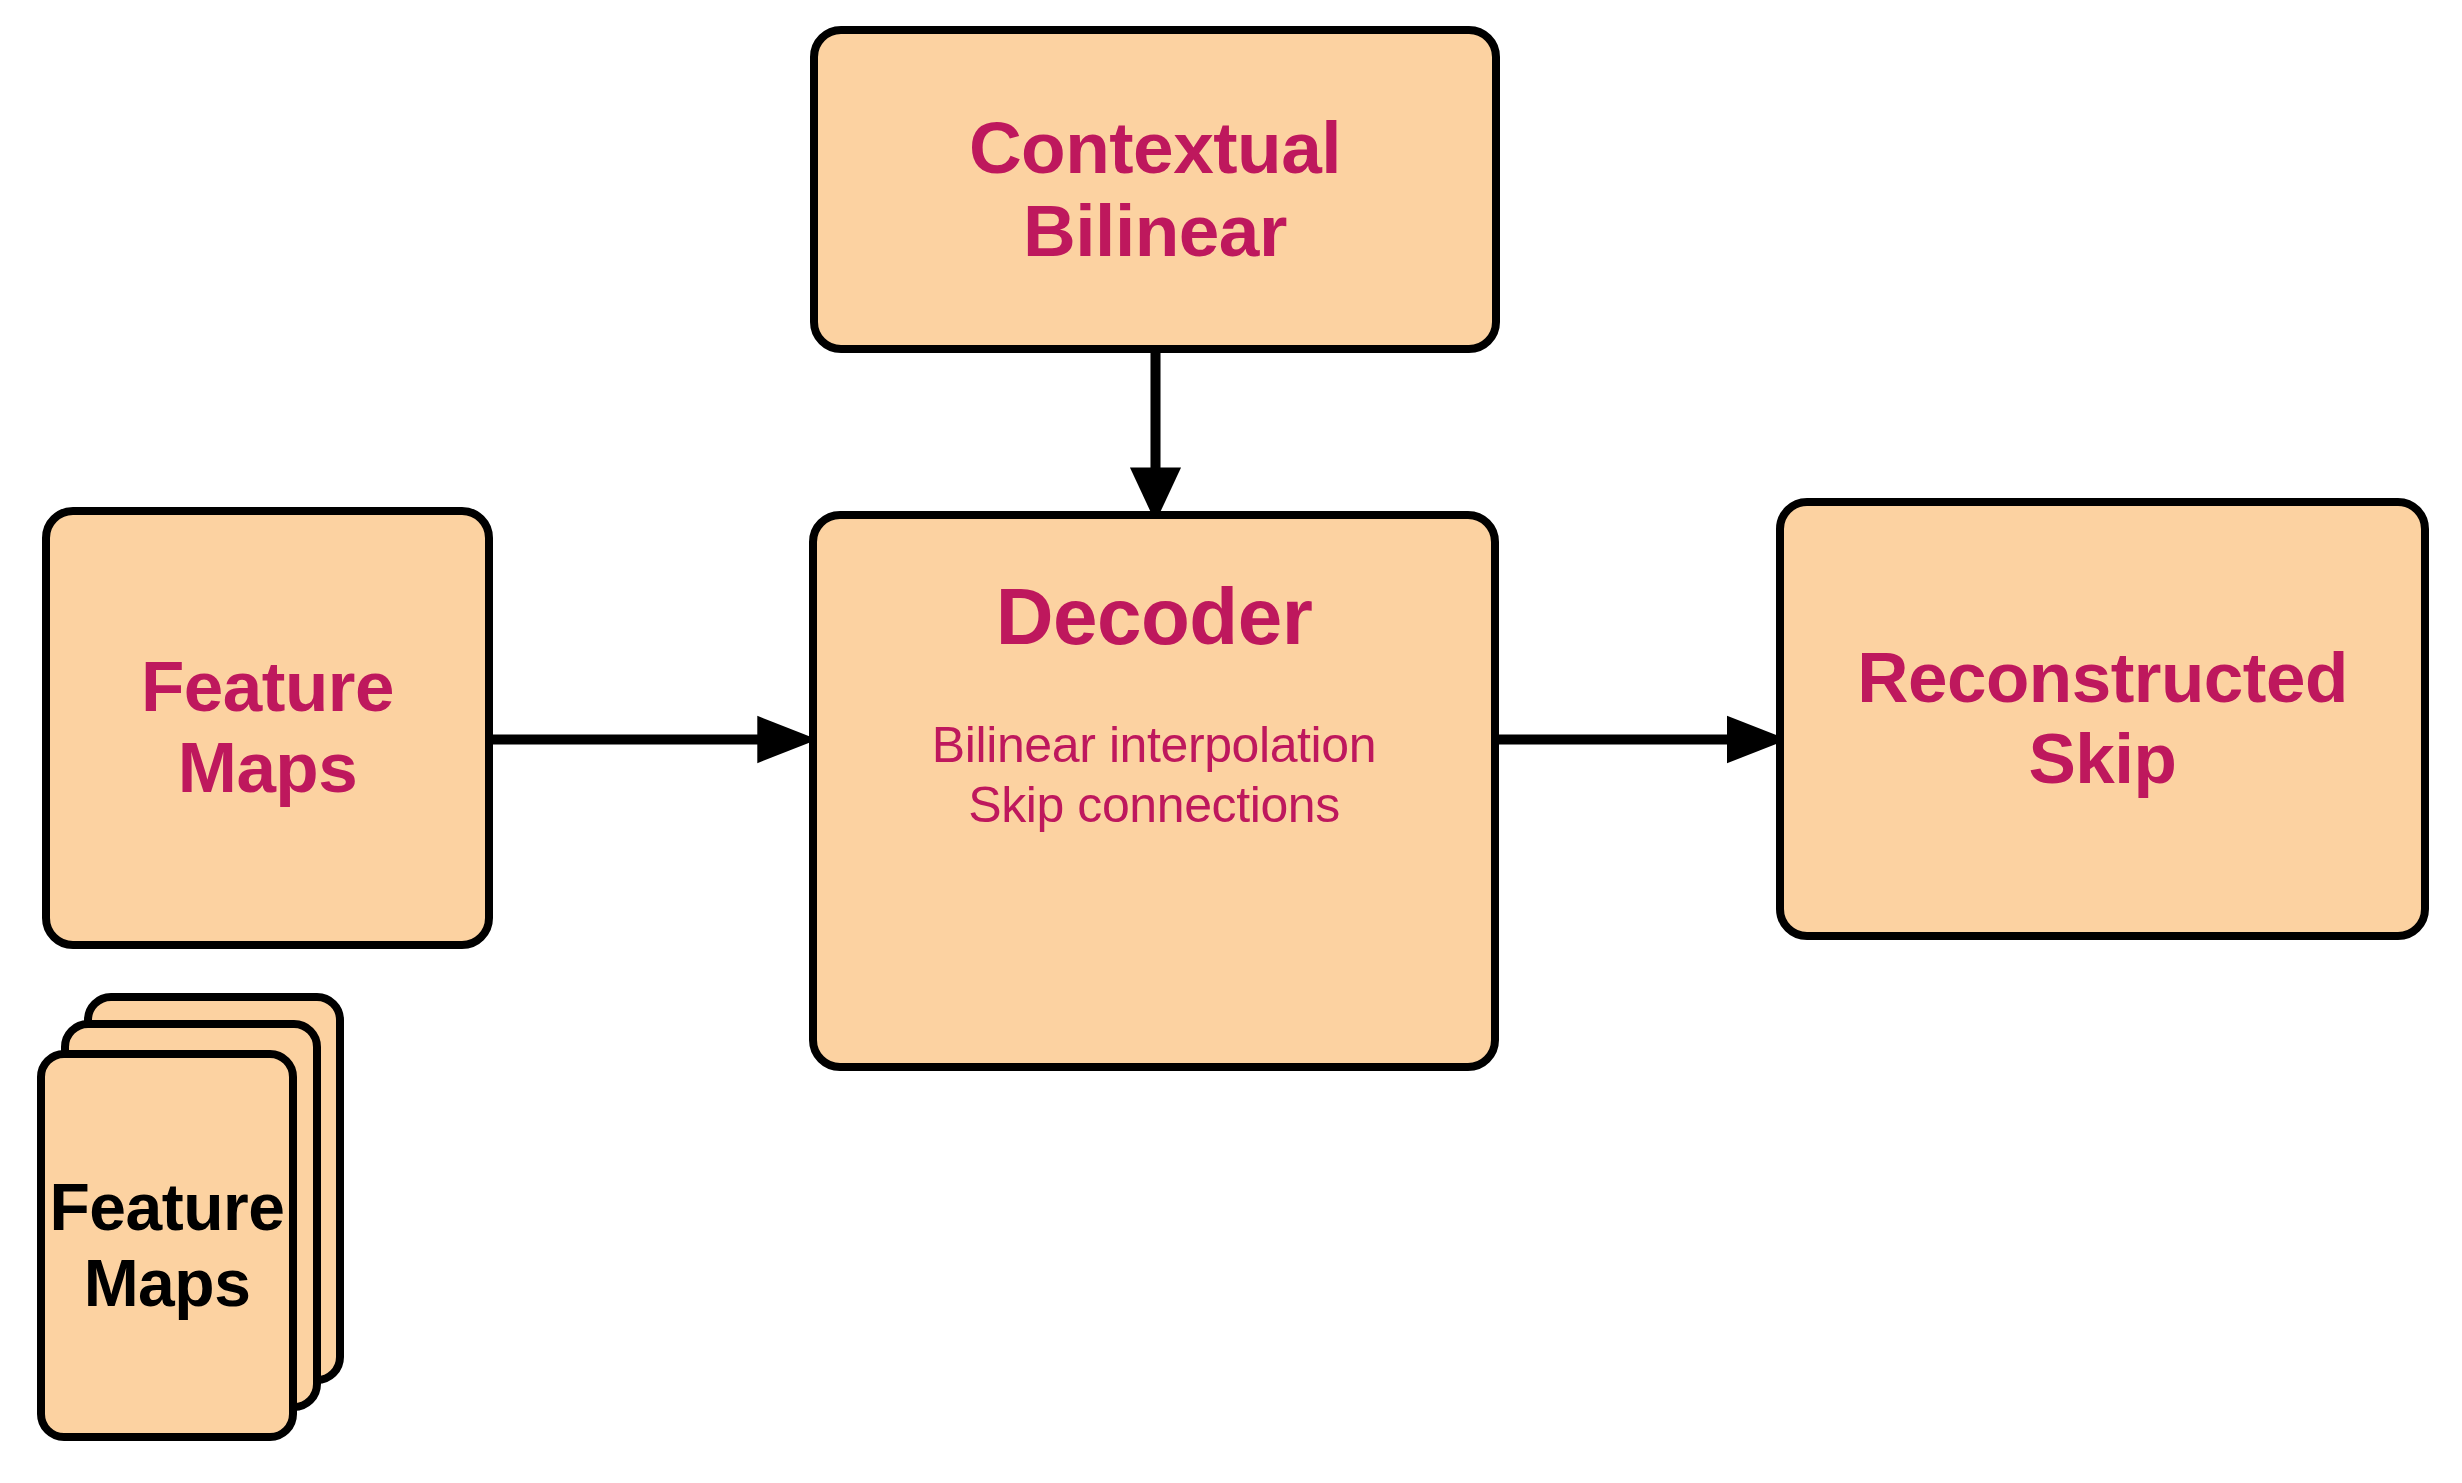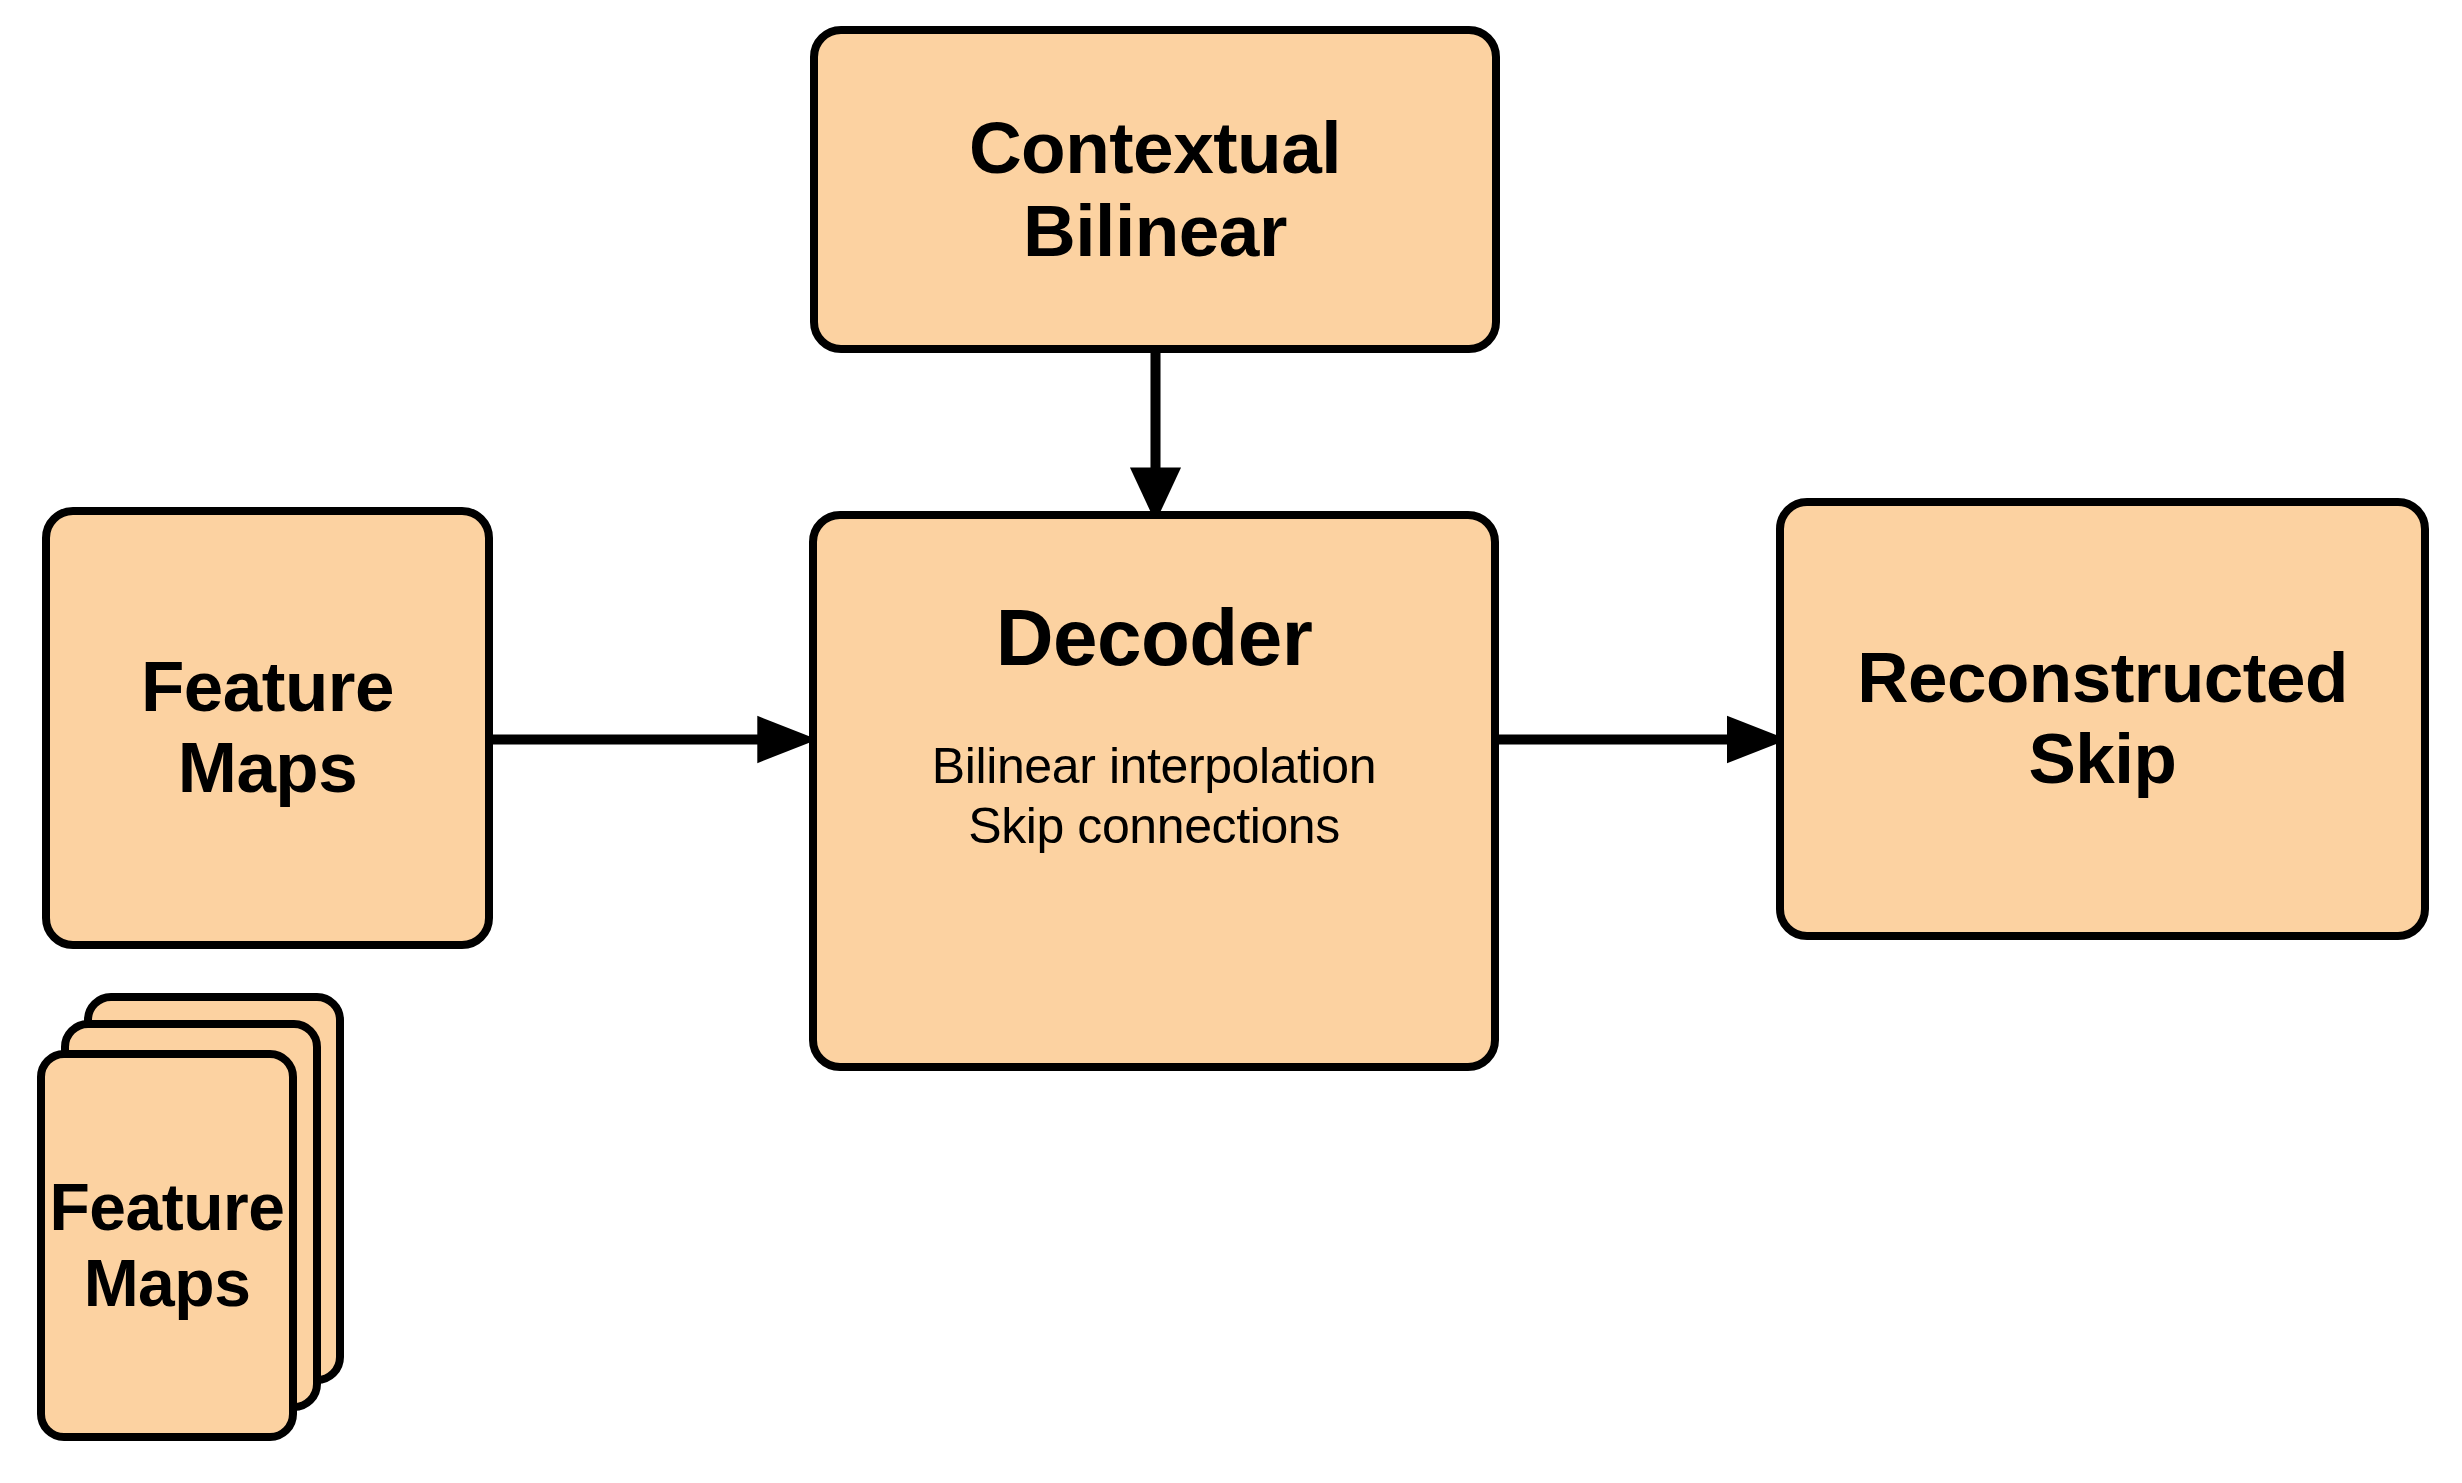--- a/index.html
+++ b/index.html
@@ -22,21 +22,21 @@
     position: absolute;
     box-sizing: border-box;
     background: #FCD2A1;
     border: 8.2px solid #000000;
     border-radius: 31px;
     display: flex;
     flex-direction: column;
     align-items: center;
     justify-content: center;
     text-align: center;
-    color: #000000;
+    color: #be185d;
     z-index: 3;
   }
   .node .title {
     font-weight: bold;
     line-height: 1.14;
     letter-spacing: -0.5px;
   }
   .node .sub {
     font-weight: normal;
     line-height: 1.2;
@@ -45,21 +45,21 @@
 
   
   #node-contextual-attention {
     left: 810px;  top: 25.6px;   width: 690px; height: 327px;
   }
   #node-contextual-attention .title { font-size: 73px; }
 
   #node-decoder {
     left: 809px;  top: 511px;  width: 690px; height: 560px;
     justify-content: flex-start;
-    padding-top: 73px;
+    padding-top: 52px;
   }
   #node-decoder .title { font-size: 80px; margin-bottom: 53px; }
   #node-decoder .sub   { font-size: 50px; }
 
   #node-feature-maps {
     left: 42px;   top: 507px;  width: 451px; height: 442px;
   }
   #node-feature-maps .title { font-size: 71px; }
 
   #node-reconstructed-image {

